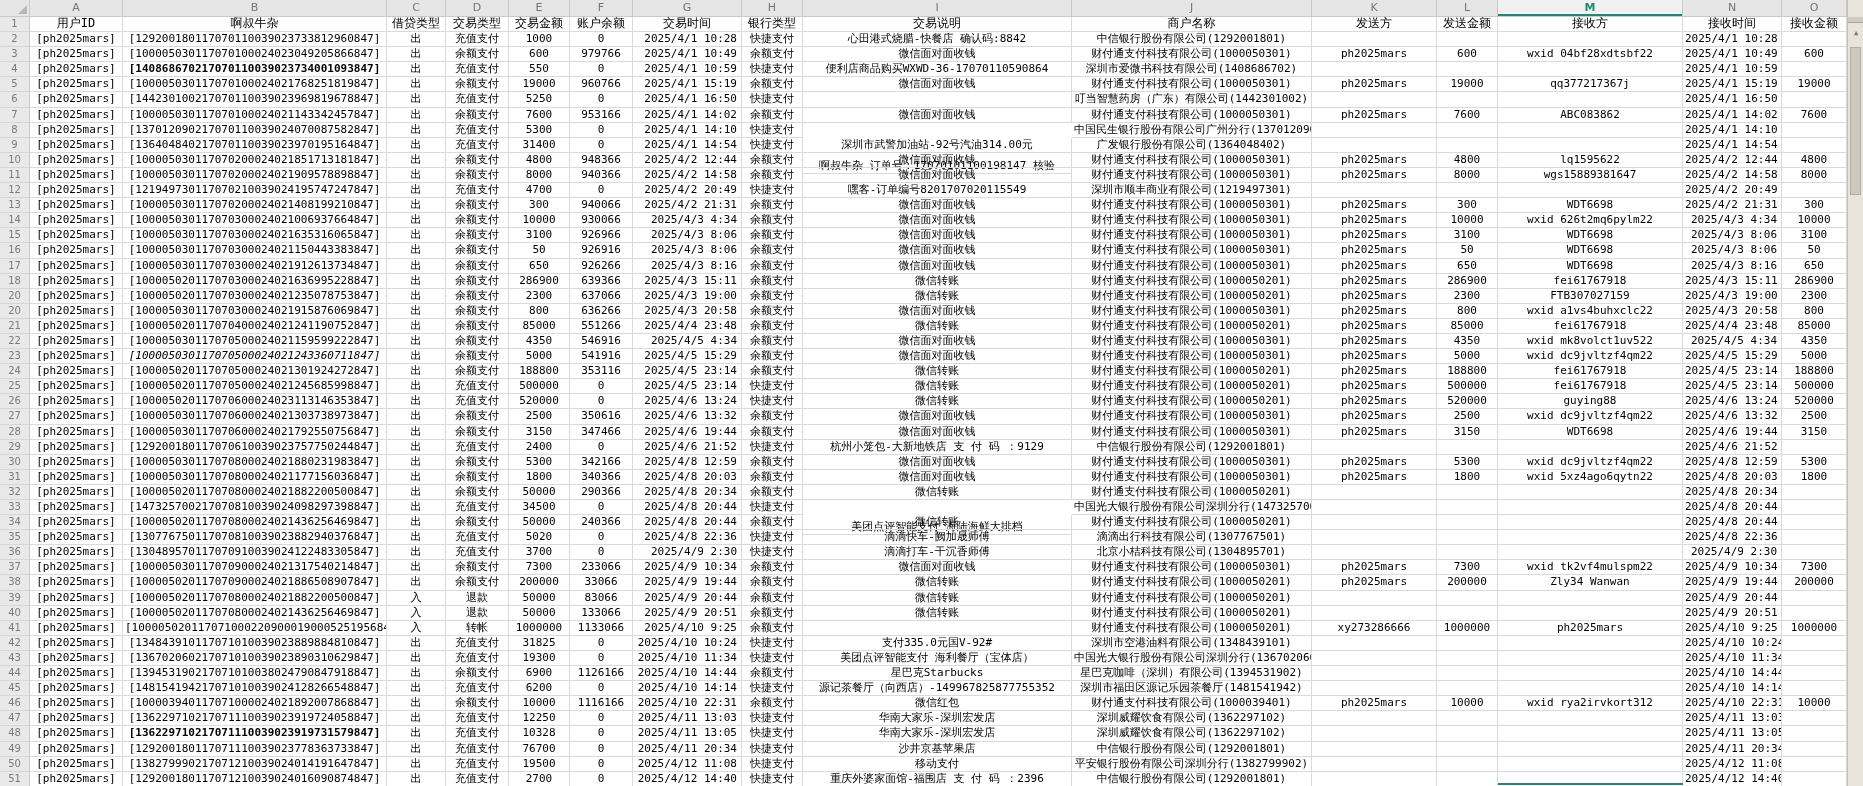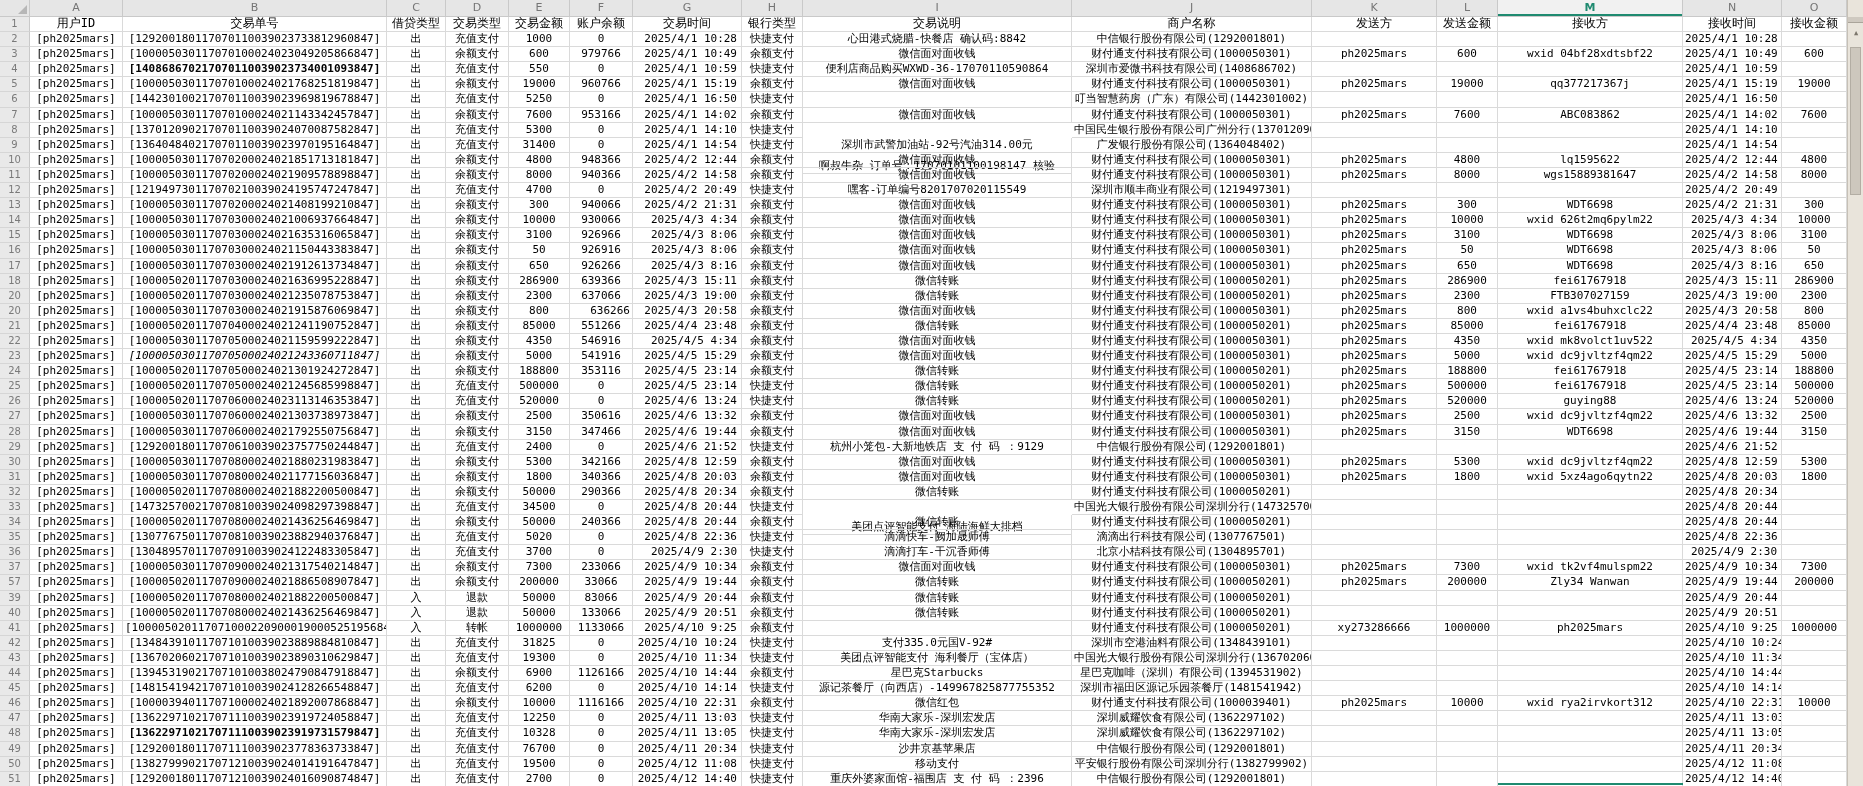--- a/index.html
+++ b/index.html
@@ -97,39 +97,39 @@
       <div class="row-h">28</div>
       <div class="row-h">29</div>
       <div class="row-h">30</div>
       <div class="row-h">31</div>
       <div class="row-h">32</div>
       <div class="row-h">33</div>
       <div class="row-h">34</div>
       <div class="row-h">35</div>
       <div class="row-h">36</div>
       <div class="row-h">37</div>
-      <div class="row-h">57</div>
+      <div class="row-h">38</div>
       <div class="row-h">39</div>
       <div class="row-h">40</div>
       <div class="row-h">41</div>
       <div class="row-h">42</div>
       <div class="row-h">43</div>
       <div class="row-h">44</div>
       <div class="row-h">45</div>
       <div class="row-h">46</div>
       <div class="row-h">47</div>
       <div class="row-h">48</div>
       <div class="row-h">49</div>
       <div class="row-h">50</div>
       <div class="row-h">51</div>
     </div>
   <div class="body" id="body">
       <div class="row first">
         <div class="cell" style="width: 93px;">用户ID</div>
-        <div class="cell" style="width: 264px;">交易单号</div>
+        <div class="cell" style="width: 264px;">啊叔牛杂</div>
         <div class="cell" style="width: 59px;">借贷类型</div>
         <div class="cell" style="width: 63px;">交易类型</div>
         <div class="cell" style="width: 61px;">交易金额</div>
         <div class="cell" style="width: 63px;">账户余额</div>
         <div class="cell" style="width: 109px;">交易时间</div>
         <div class="cell" style="width: 61px;">银行类型</div>
         <div class="cell" style="width: 269px;">交易说明</div>
         <div class="cell" style="width: 240px;">商户名称</div>
         <div class="cell" style="width: 125px;">发送方</div>
         <div class="cell" style="width: 61px;">发送金额</div>
@@ -442,21 +442,21 @@
         <div class="cell" style="width: 185px;">FTB307027159</div>
         <div class="cell right" style="width: 99px;">2025/4/3 19:00</div>
         <div class="cell" style="width: 65px;">2300</div>
       </div>
       <div class="row">
         <div class="cell" style="width: 93px;">[ph2025mars]</div>
         <div class="cell" style="width: 264px;">[100005030117070300024021915876069847]</div>
         <div class="cell" style="width: 59px;">出</div>
         <div class="cell" style="width: 63px;">余额支付</div>
         <div class="cell" style="width: 61px;">800</div>
-        <div class="cell" style="width: 63px; text-align: right;">636266</div>
+        <div class="cell" style="width: 63px;">636266</div>
         <div class="cell right" style="width: 109px;">2025/4/3 20:58</div>
         <div class="cell" style="width: 61px;">余额支付</div>
         <div class="cell" style="width: 269px;">微信面对面收钱</div>
         <div class="cell" style="width: 240px;">财付通支付科技有限公司(1000050301)</div>
         <div class="cell" style="width: 125px;">ph2025mars</div>
         <div class="cell" style="width: 61px;">800</div>
         <div class="cell" style="width: 185px;">wxid a1vs4buhxclc22</div>
         <div class="cell right" style="width: 99px;">2025/4/3 20:58</div>
         <div class="cell" style="width: 65px;">800</div>
       </div>

